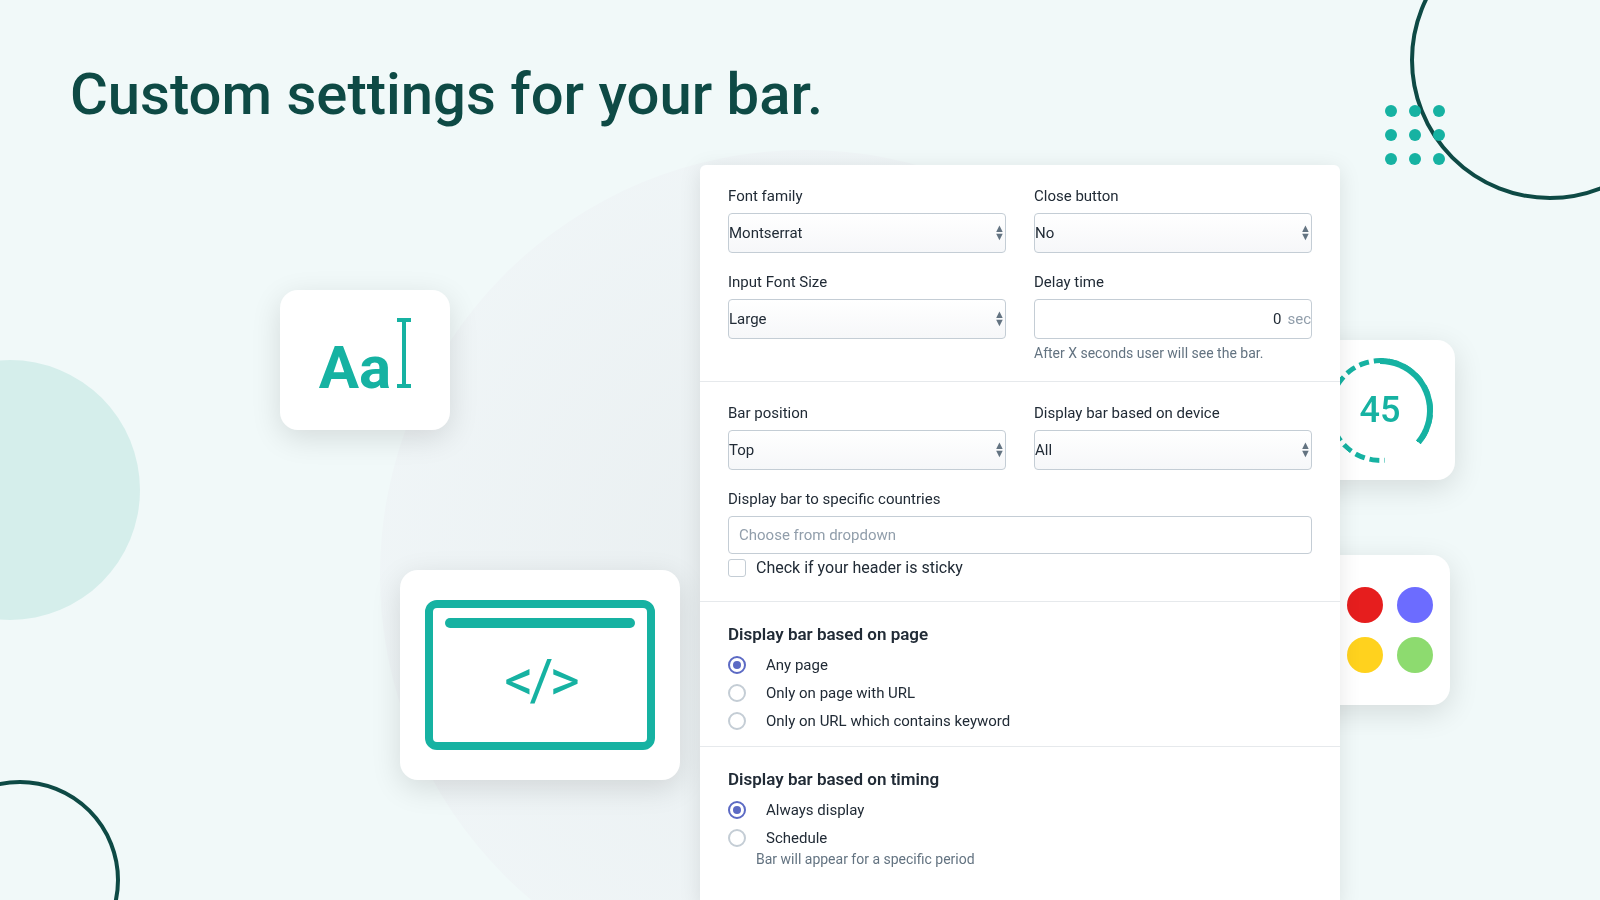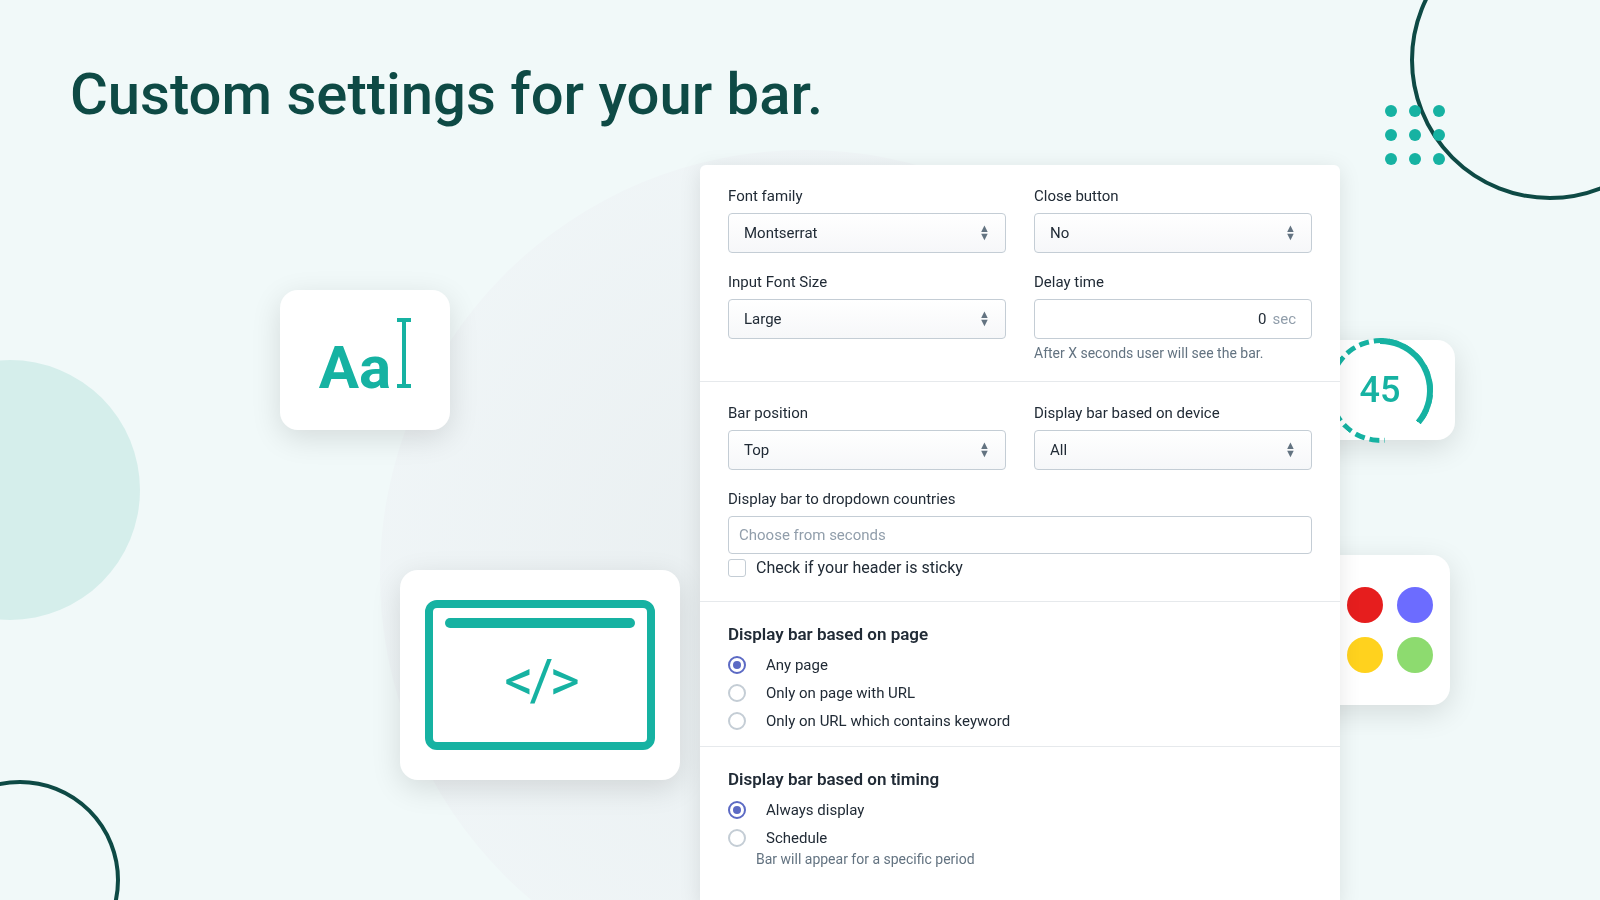--- a/index.html
+++ b/index.html
@@ -99,21 +99,21 @@
   }
   .code-window::before {
     content: '';
     position: absolute; top: 10px; left: 12px; right: 12px;
     height: 10px; background: #16b2a2; border-radius: 5px;
   }
   .code-brackets { font-size: 58px; color: #16b2a2; font-weight: 400; letter-spacing: -4px; margin-top: 10px;}
 
   .card-timer {
     top: 340px; right: 145px;
-    width: 150px; height: 100px;
+    width: 150px; height: 140px;
     display: flex; align-items: center; justify-content: center;
   }
   .timer-circle {
     width: 105px; height: 105px;
     border-radius: 50%;
     position: relative;
     display: flex; align-items: center; justify-content: center;
     background:
       conic-gradient(#16b2a2 0deg 130deg, transparent 130deg 360deg);
   }
@@ -163,21 +163,21 @@
   .label {
     font-size: 15px;
     color: #212b36;
     margin-bottom: 8px;
   }
   .select, .text-input {
     height: 40px;
     border: 1px solid #c4cdd5;
     border-radius: 4px;
     background: linear-gradient(#fff,#f6f7f9);
-    padding: 0 15px;
+    padding: 0 0;
     font-size: 15px;
     color: #212b36;
     display: flex;
     align-items: center;
     justify-content: space-between;
   }
   .select .chev { color: #637381; font-size: 11px; line-height: 8px; }
   .chev span { display:block; }
   .hint { font-size: 14px; color: #637381; margin-top: 6px; }
   .delay-field {
@@ -331,23 +331,23 @@
         <span>All</span>
         <div class="chev">
             <span>▲</span>
             <span>▼</span>
           </div>
       </div>
     </div>
   </div>
 
   <div class="col full">
-    <div class="label">Display bar to dropdown countries</div>
+    <div class="label">Display bar to specific countries</div>
     <div class="countries-input">
-      <span>Choose from seconds</span>
+      <span>Choose from dropdown</span>
     </div>
   </div>
 
   <div class="check-row">
     <div class="checkbox"></div>
     <span>Check if your header is sticky</span>
   </div>
 
   <div class="divider"></div>
 

